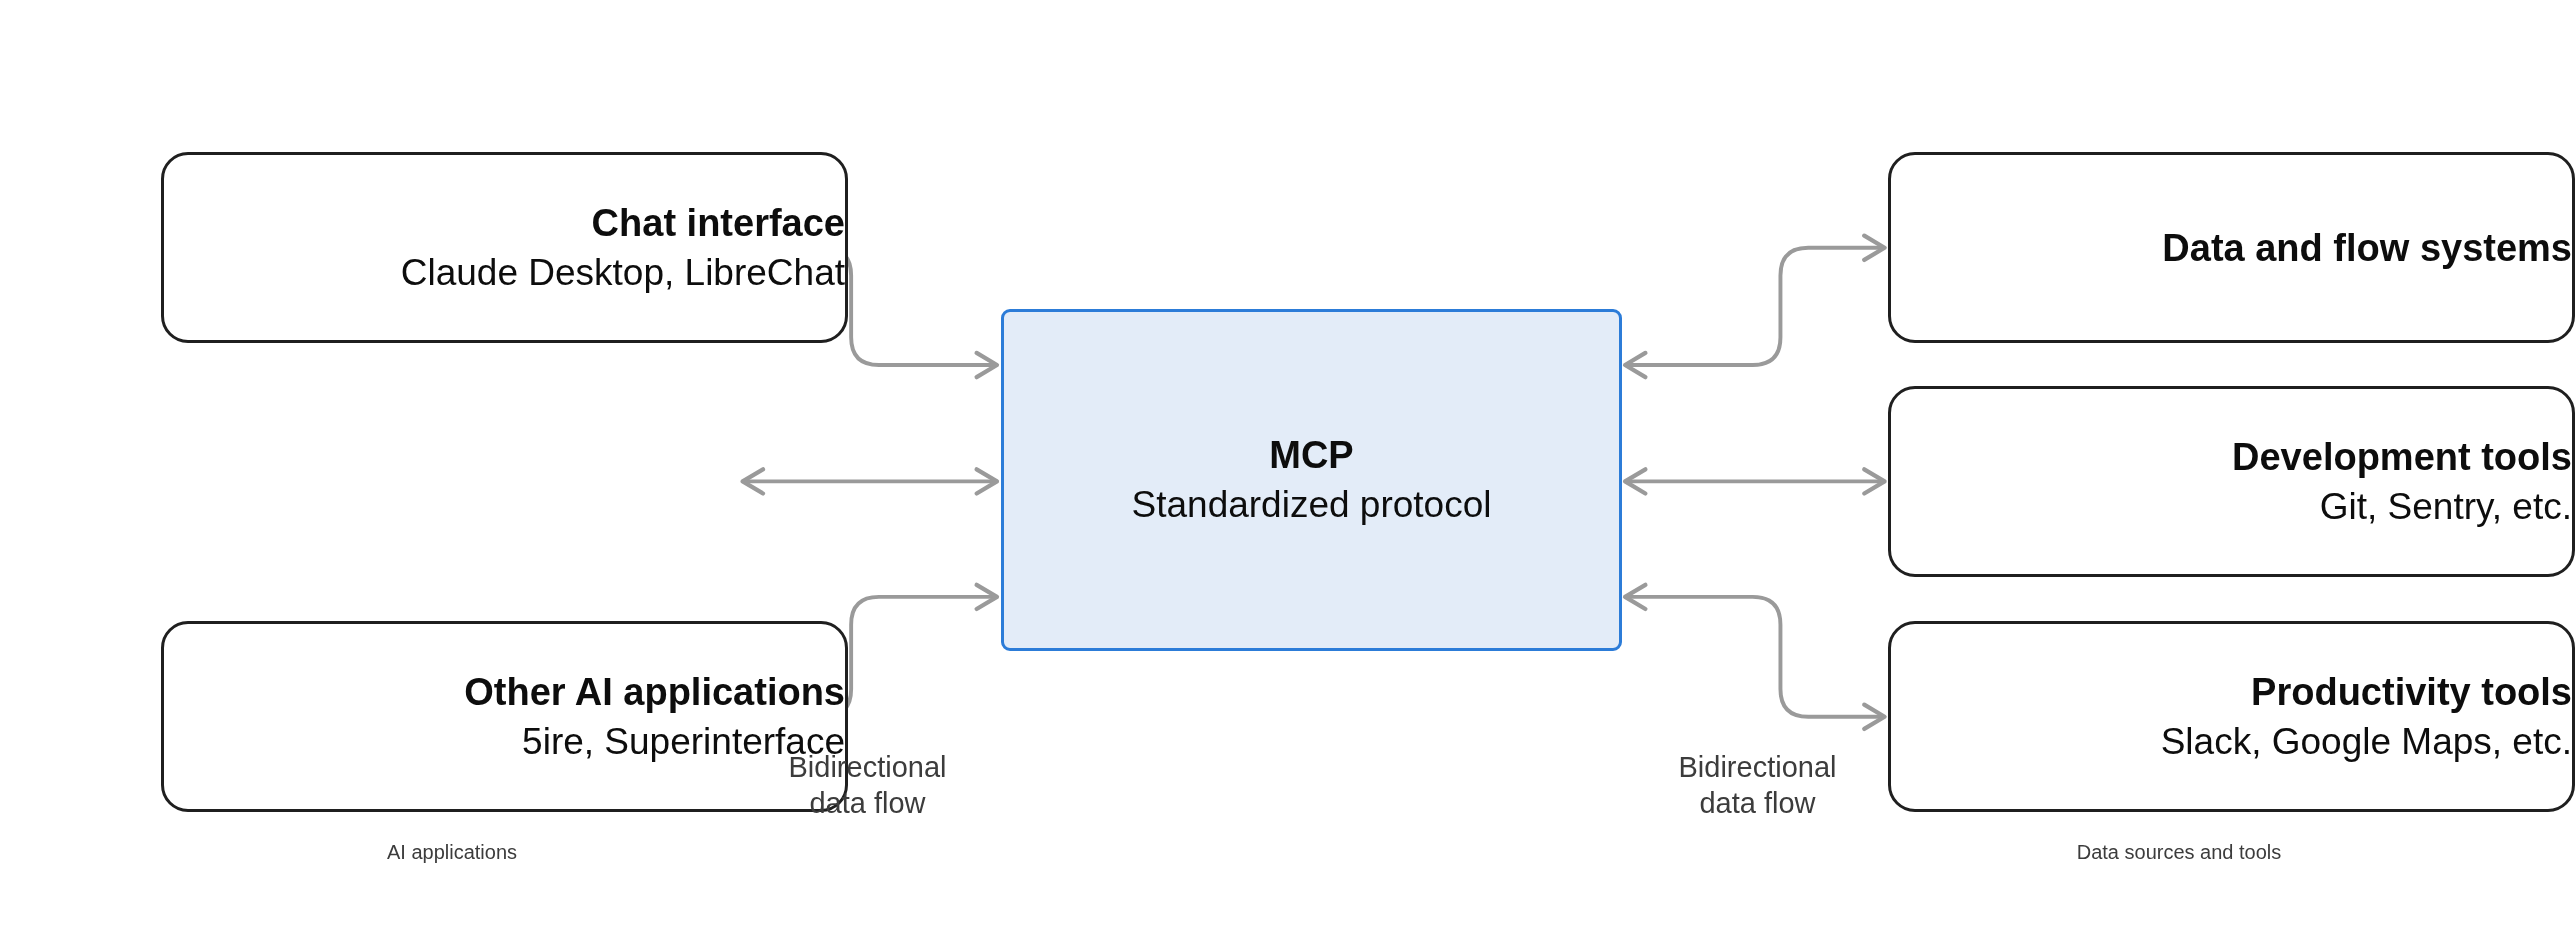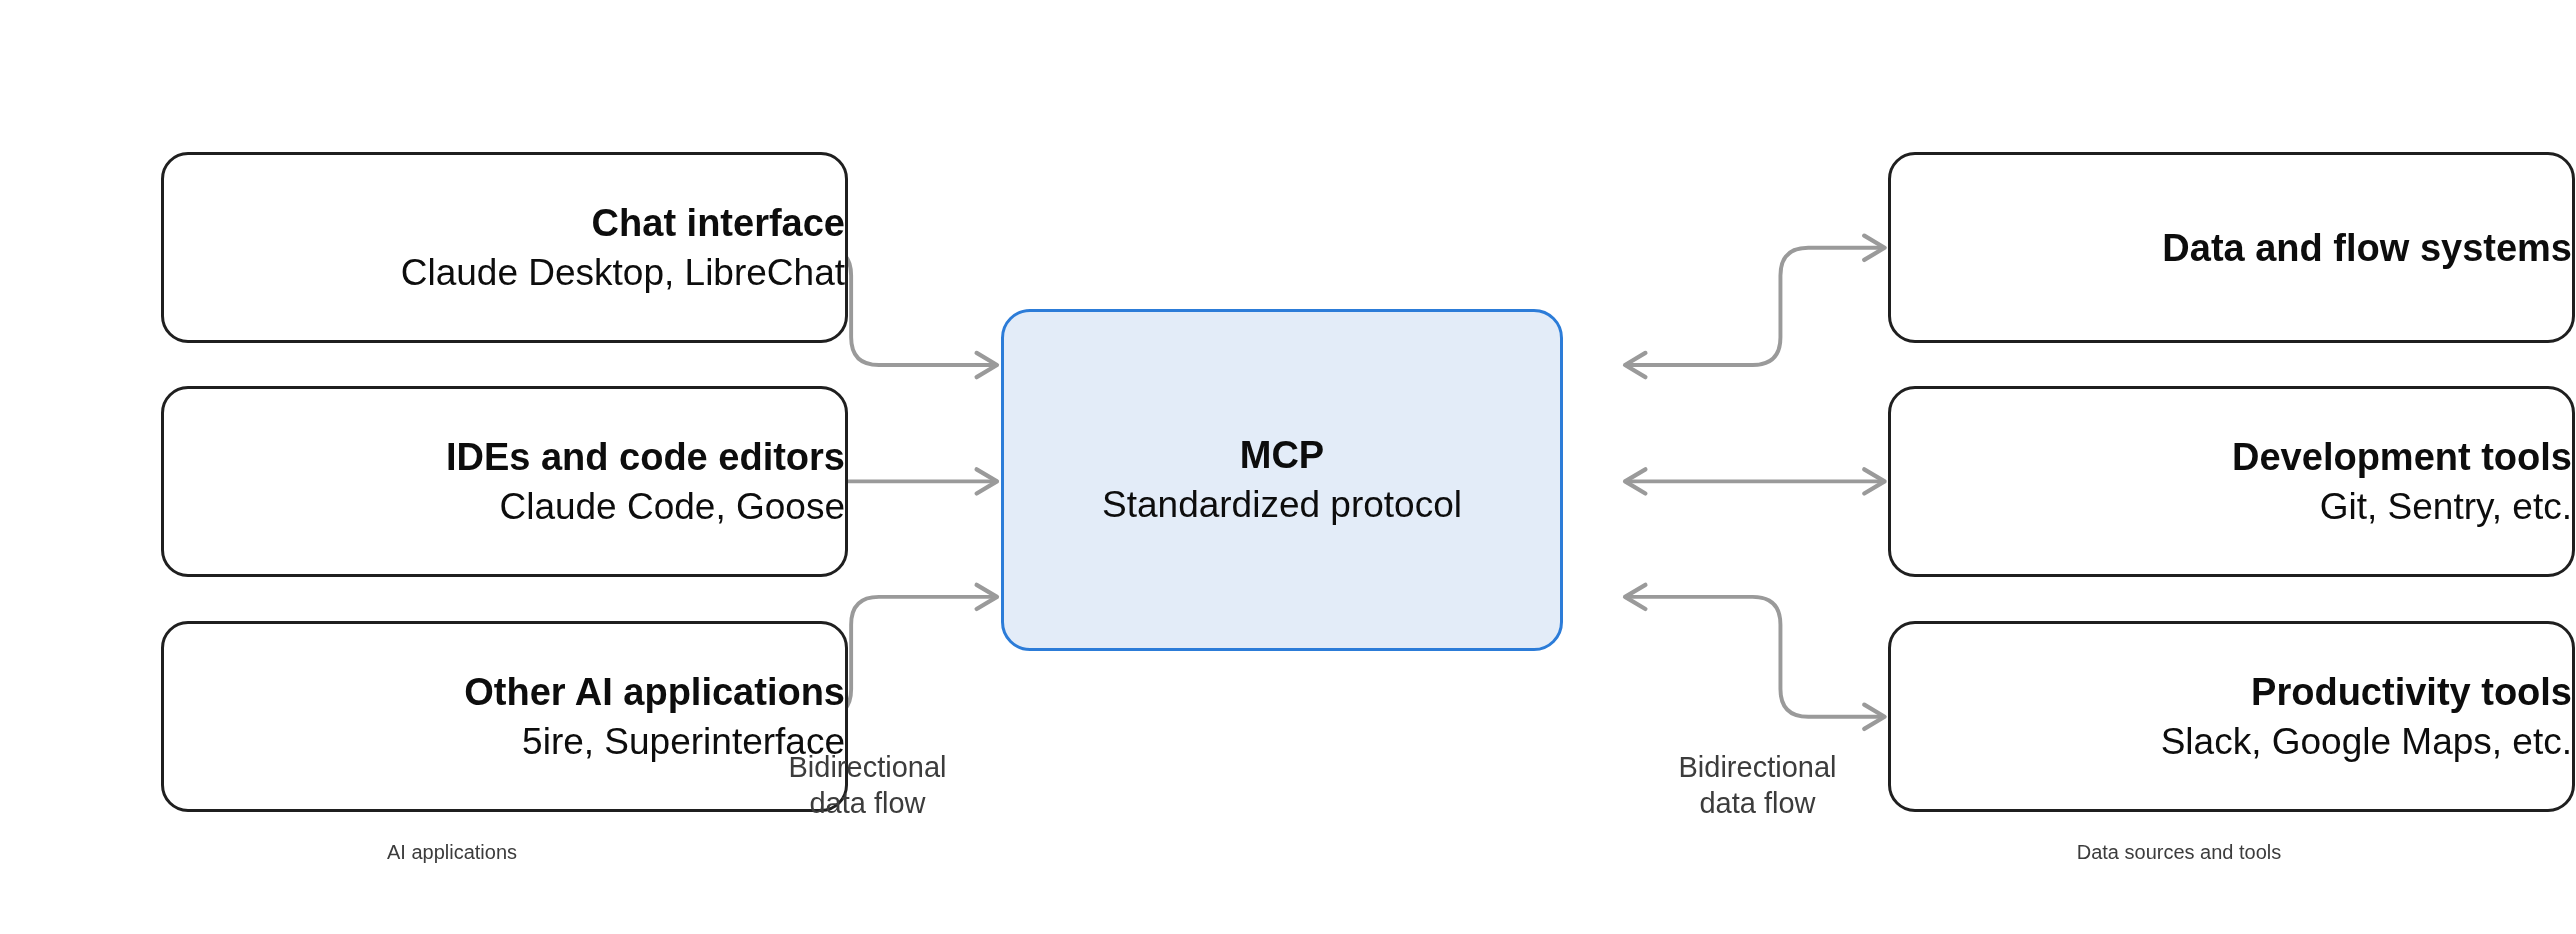--- a/index.html
+++ b/index.html
@@ -37,24 +37,24 @@
   .right-col{left:1888px;}
   .row1{top:152px;}
   .row2{top:386px;}
   .row3{top:621px;}
 
   .node-title{font-size:38px;font-weight:700;color:var(--text);line-height:50px;}
   .node-subtitle{font-size:37px;font-weight:400;color:var(--text);line-height:50px;}
 
   .mcp{
     position:absolute;
-    left:1001px;top:309px;width:562px;height:342px;
+    left:1001px;top:309px;width:621px;height:342px;
     background:var(--mcp-fill);
     border:3.5px solid var(--mcp-border);
-    border-radius:29px;
+    border-radius:9px;
     display:flex;flex-direction:column;justify-content:center;align-items:center;
     text-align:center;
     box-sizing:border-box;
   }
 
   .caption{
     position:absolute;
     width:582px;top:841px;
     text-align:center;
     font-size:20px;color:var(--caption);
@@ -87,24 +87,20 @@
     <path class="conn" marker-start="url(#chevron)" marker-end="url(#chevron)" d="M 856 825 H 948 Q 980 825 980 793 V 719 Q 980 687 1012 687 H 1147"></path>
     <path class="conn" marker-start="url(#chevron)" marker-end="url(#chevron)" d="M 1872 420 H 2018 Q 2050 420 2050 388 V 317 Q 2050 285 2082 285 H 2169"></path>
     <path class="conn" marker-start="url(#chevron)" marker-end="url(#chevron)" d="M 1872 554 H 2169"></path>
     <path class="conn" marker-start="url(#chevron)" marker-end="url(#chevron)" d="M 1872 687 H 2018 Q 2050 687 2050 719 V 793 Q 2050 825 2082 825 H 2169"></path>
   </svg>
 
   <div class="node left-col row1">
     <div class="node-title">Chat interface</div>
     <div class="node-subtitle">Claude Desktop, LibreChat</div>
   </div>
-  <div class="node left-col row2">
-    <div class="node-title">IDEs and code editors</div>
-    <div class="node-subtitle">Claude Code, Goose</div>
-  </div>
   <div class="node left-col row3">
     <div class="node-title">Other AI applications</div>
     <div class="node-subtitle">5ire, Superinterface</div>
   </div>
 
   <div class="mcp">
     <div class="node-title">MCP</div>
     <div class="node-subtitle">Standardized protocol</div>
   </div>
 

